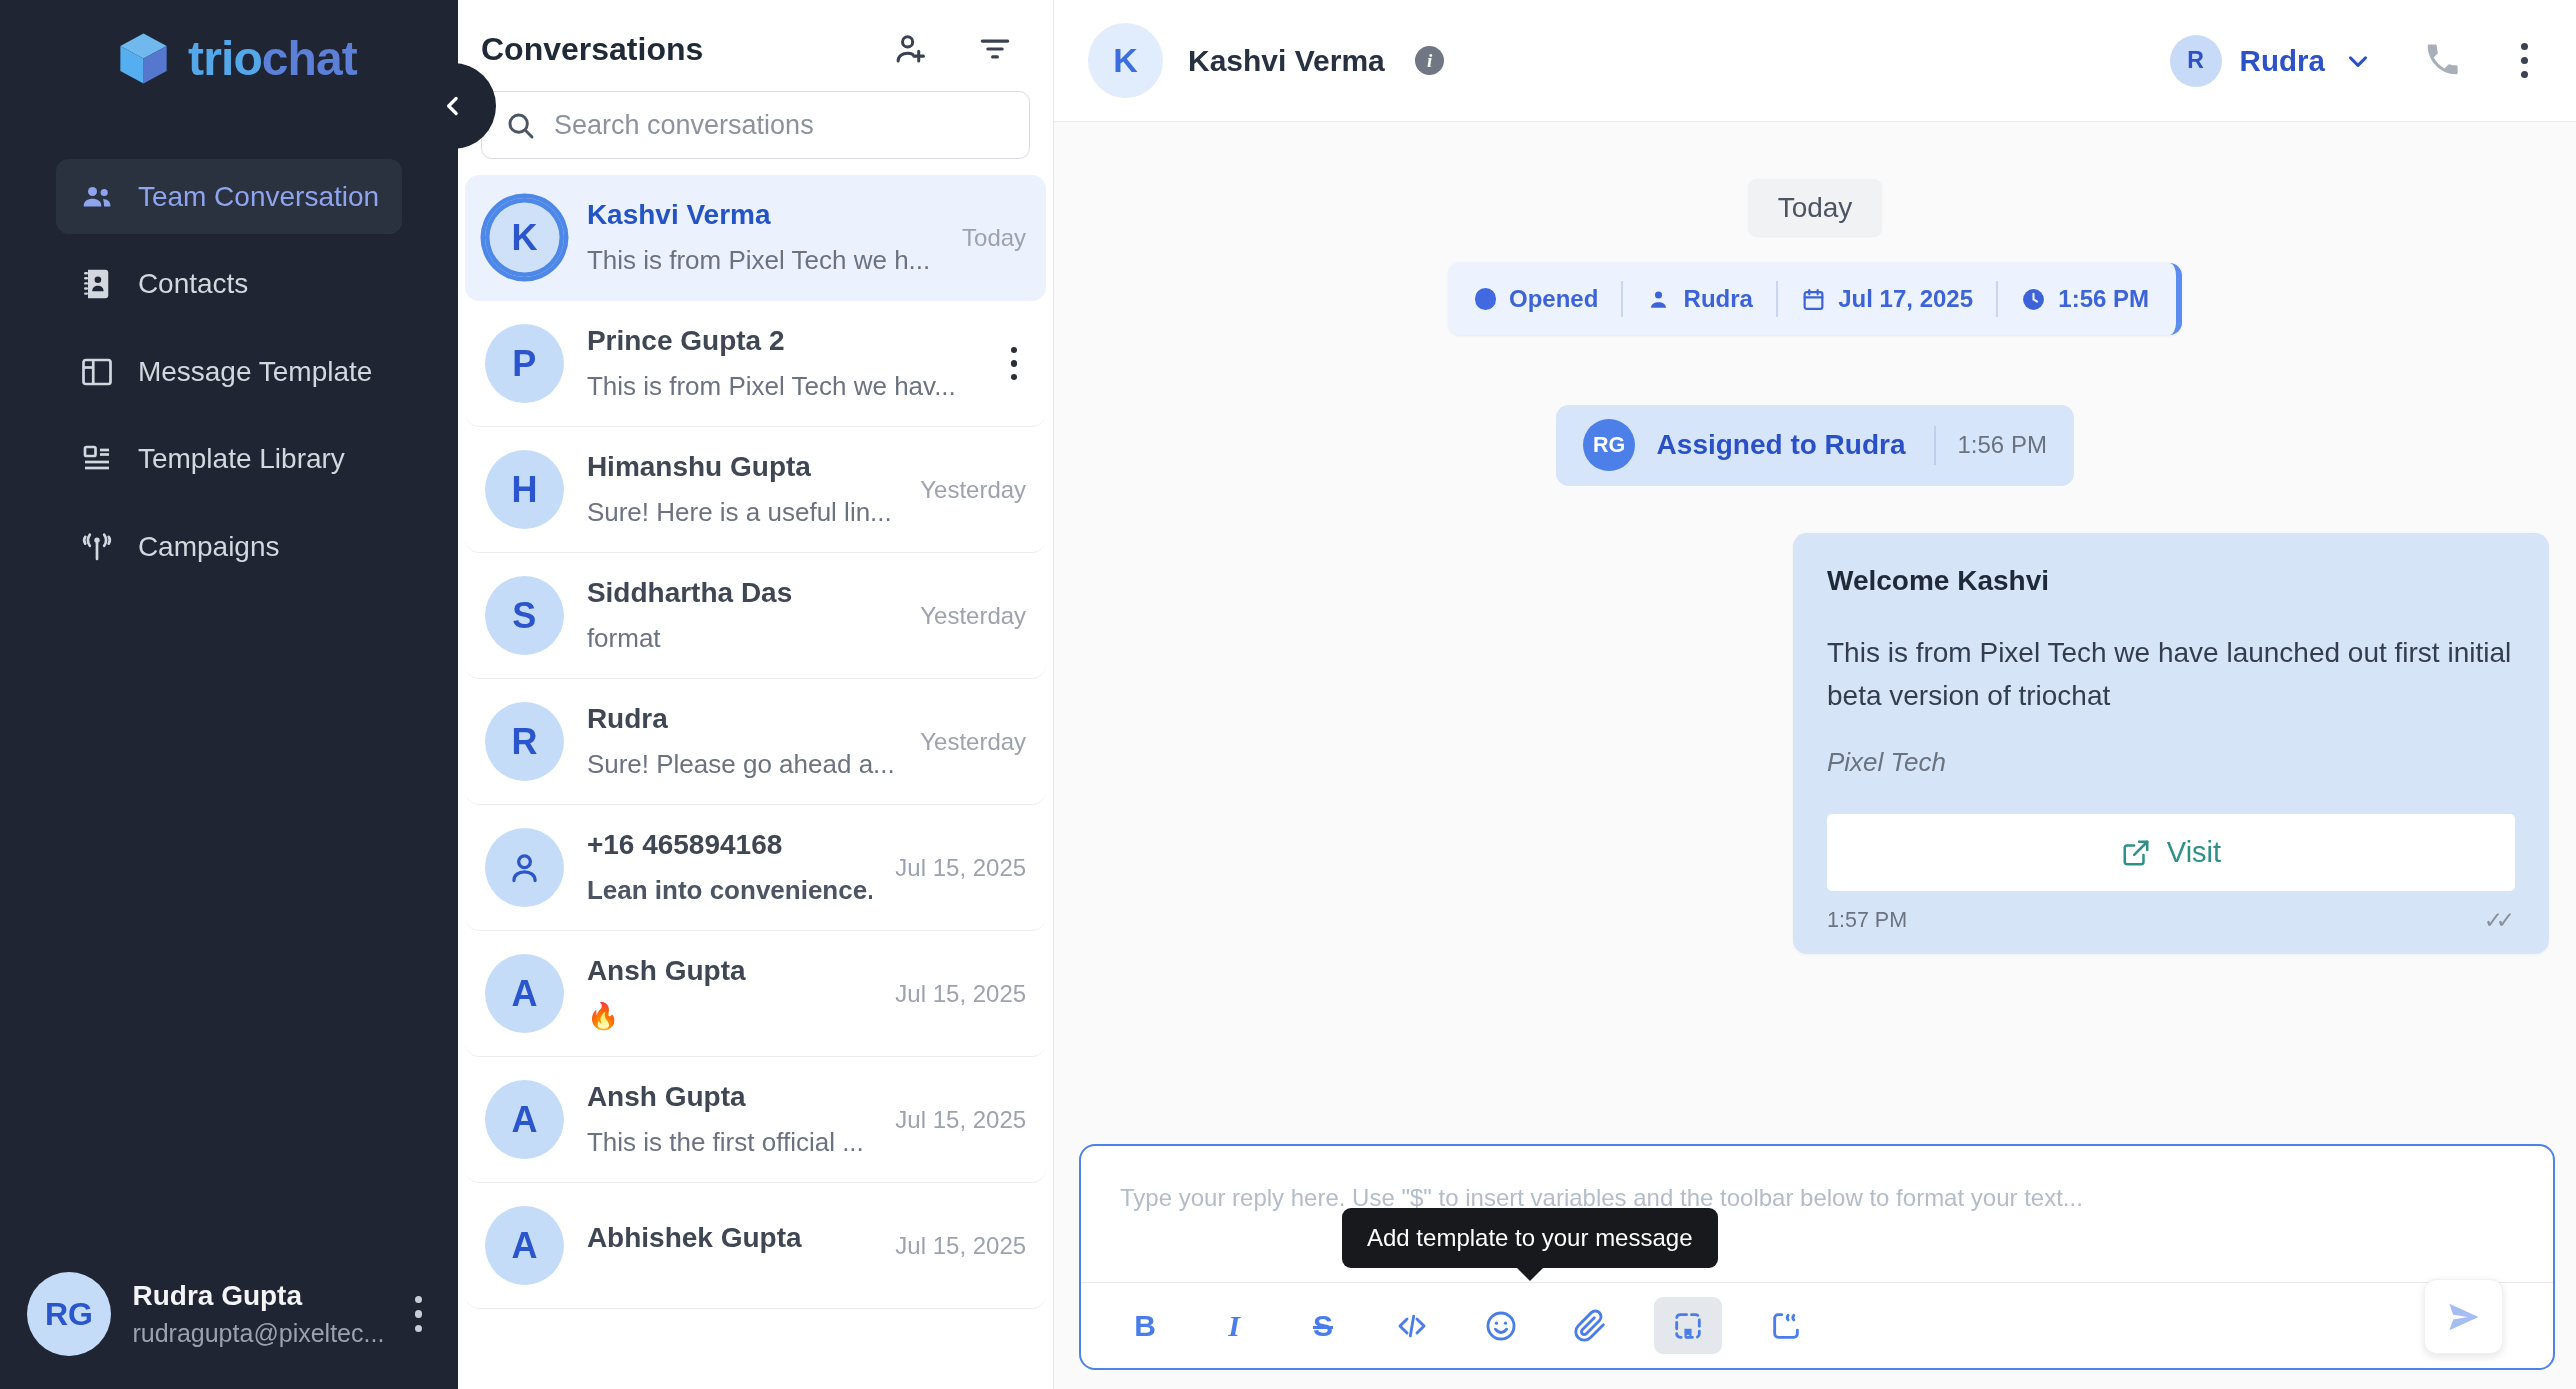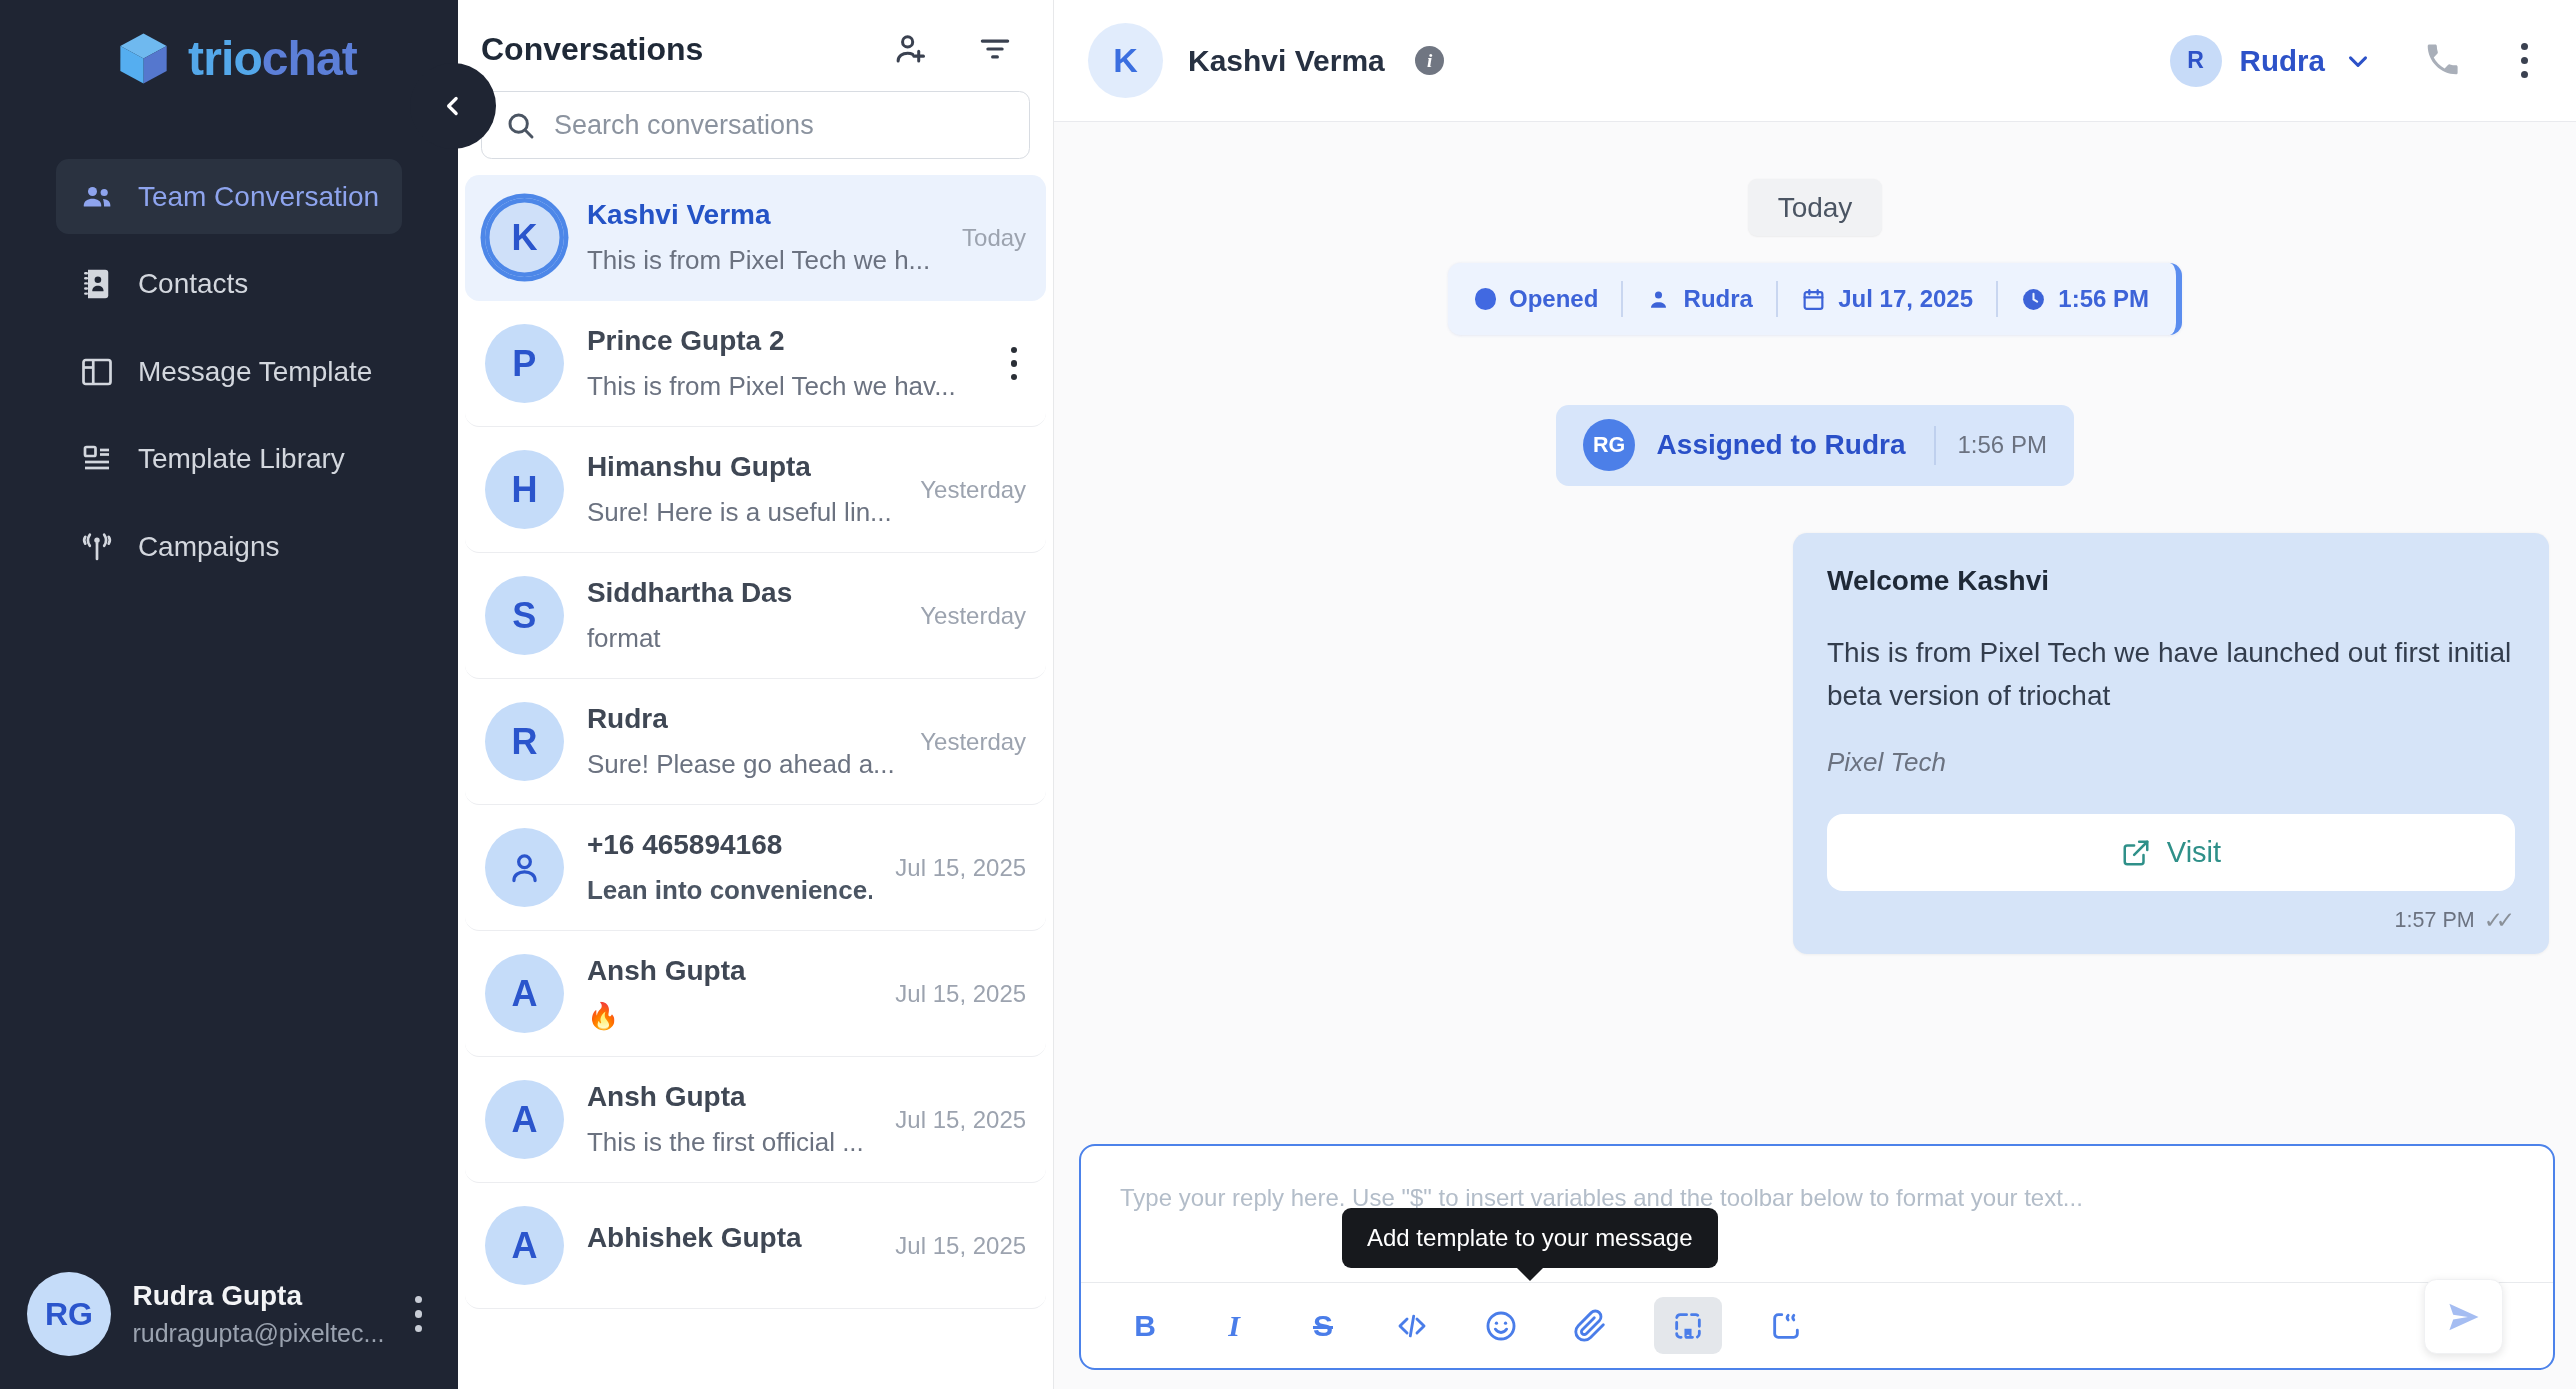--- a/index.html
+++ b/index.html
@@ -79,23 +79,23 @@
   .status-chip .vdiv { width:1.8px; height:36px; background:#c9d6f0; }
   .assign-chip { margin-top:70px; display:flex; align-items:center; gap:21.5px; background:#d7e5fa; border-radius:12.5px; padding:14.3px 27px; }
   .assign-avatar { width:52px; height:52px; border-radius:50%; background:#4c7fe8; color:#fff; font-size:21.5px; font-weight:700; display:flex; align-items:center; justify-content:center; }
   .assign-text { font-size:28px; font-weight:700; color:#2a50c8; }
   .assign-chip .vdiv { width:1.8px; height:39px; background:#bfd0ee; margin-left:7.2px; }
   .assign-time { font-size:24px; color:#6b7280; }
   .bubble { align-self:flex-end; margin:47px 27px 0 0; width:756px; background:#d6e4f8; border-radius:14.3px; padding:32px 34px 19.7px 34px; box-shadow:0 0.9px 2.7px rgba(0,0,0,.05); }
   .bubble-title { font-size:28px; font-weight:700; color:#1f2937; }
   .bubble-body { margin-top:34px; font-size:28px; line-height:1.55; color:#333d4d; }
   .bubble-sender { margin-top:30px; font-size:26px; font-style:italic; color:#6b7280; }
-  .visit-btn { margin-top:36px; height:77px; background:#fff; border:none; border-radius:16px; width:100%; display:flex; align-items:center; justify-content:center; gap:16px; color:#2f9089; font-size:29px; font-weight:500; cursor:pointer; font-family:inherit; }
+  .visit-btn { margin-top:36px; height:77px; background:#fff; border:none; border-radius:5px; width:100%; display:flex; align-items:center; justify-content:center; gap:16px; color:#2f9089; font-size:29px; font-weight:500; cursor:pointer; font-family:inherit; }
   .visit-btn svg { width:30px; height:30px; }
-  .bubble-meta { margin-top:16px; display:flex; justify-content:flex-end; align-items:center; gap:9px; font-size:21.5px; color:#6b7280; }
+  .bubble-meta { margin-top:16px; display:flex; justify-content:space-between; align-items:center; gap:9px; font-size:21.5px; color:#6b7280; }
   .ticks { color:#8a9098; letter-spacing:-7.2px; padding-right:7.2px; font-size:23px; }
 
   
   .composer-zone { padding:0 21.5px 19.7px 25px; flex-shrink:0; }
   .tabs { display:flex; align-items:flex-end; gap:30px; }
   .tab { display:flex; align-items:center; gap:14.3px; font-size:29px; cursor:pointer; padding:18px 27px; }
   .tab.active { background:#dce8fc; color:#2563eb; font-weight:500; border-radius:12.5px 12.5px 0 0; border-bottom:4.5px solid #3e78e8; }
   .tab.active svg { width:30px; height:30px; color:#2563eb; }
   .tab.notes { color:#4b5563; padding-left:5.4px; }
   .tab.notes svg { width:32px; height:32px; color:#4a5160; }

